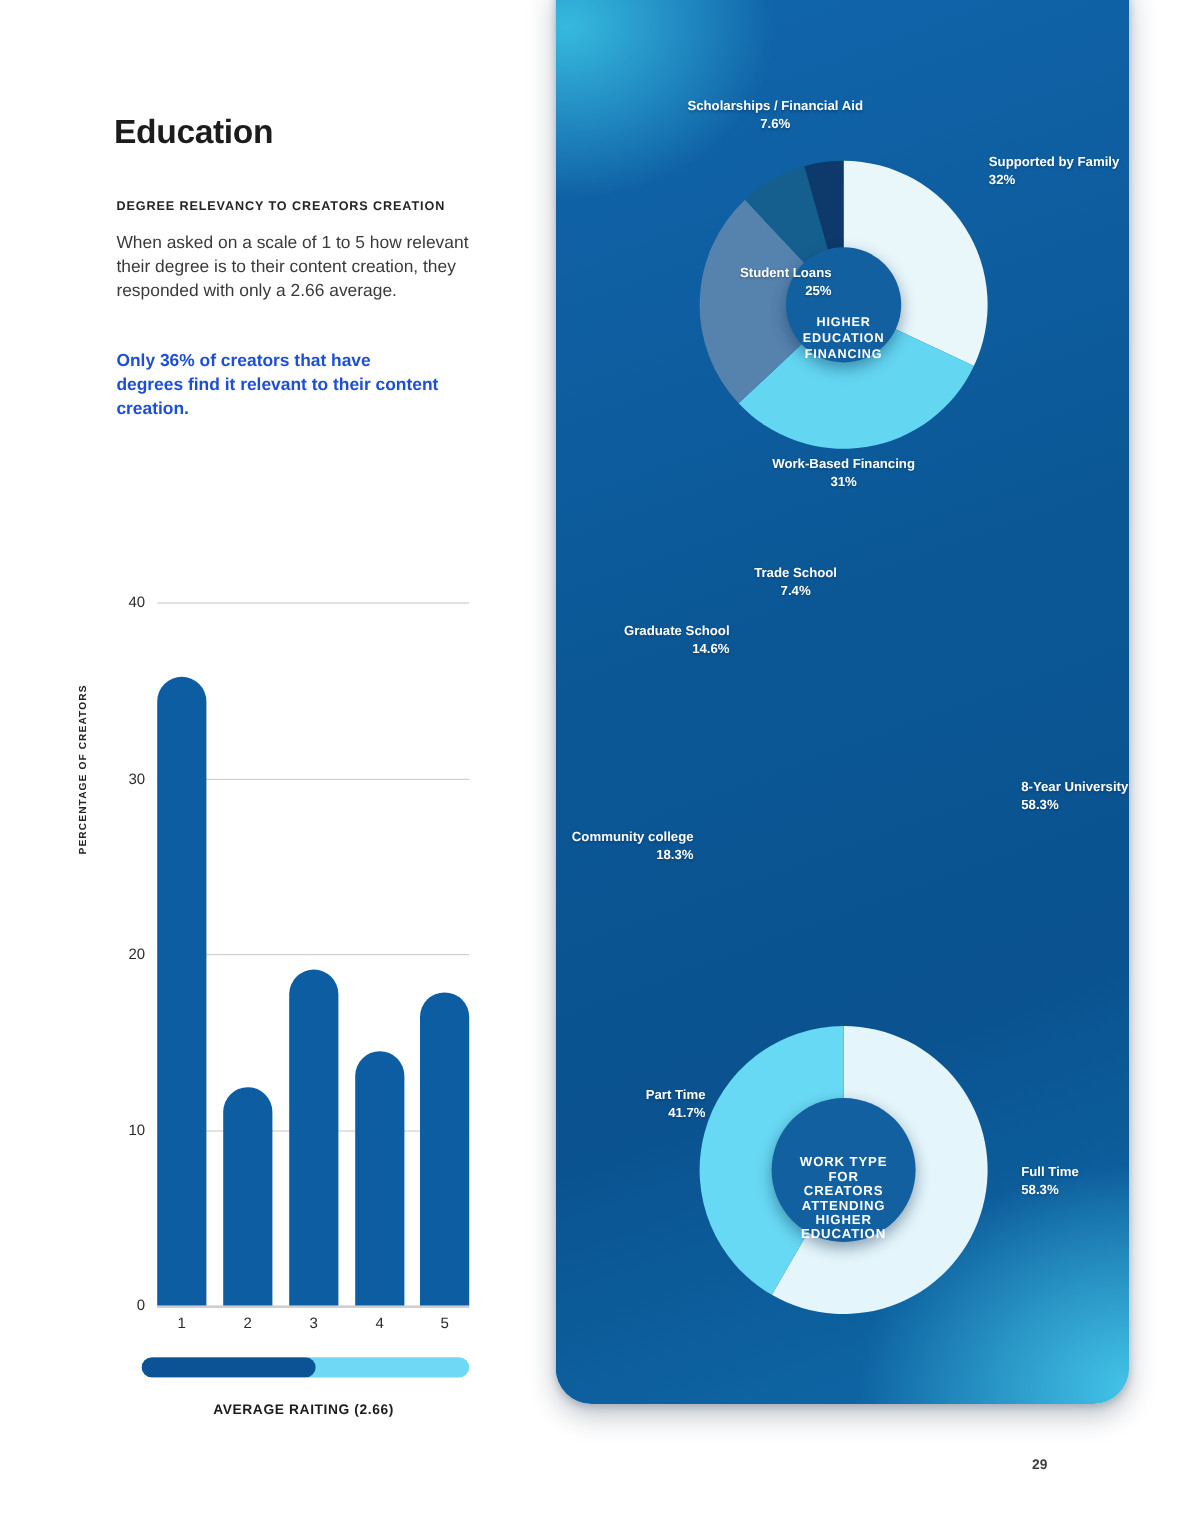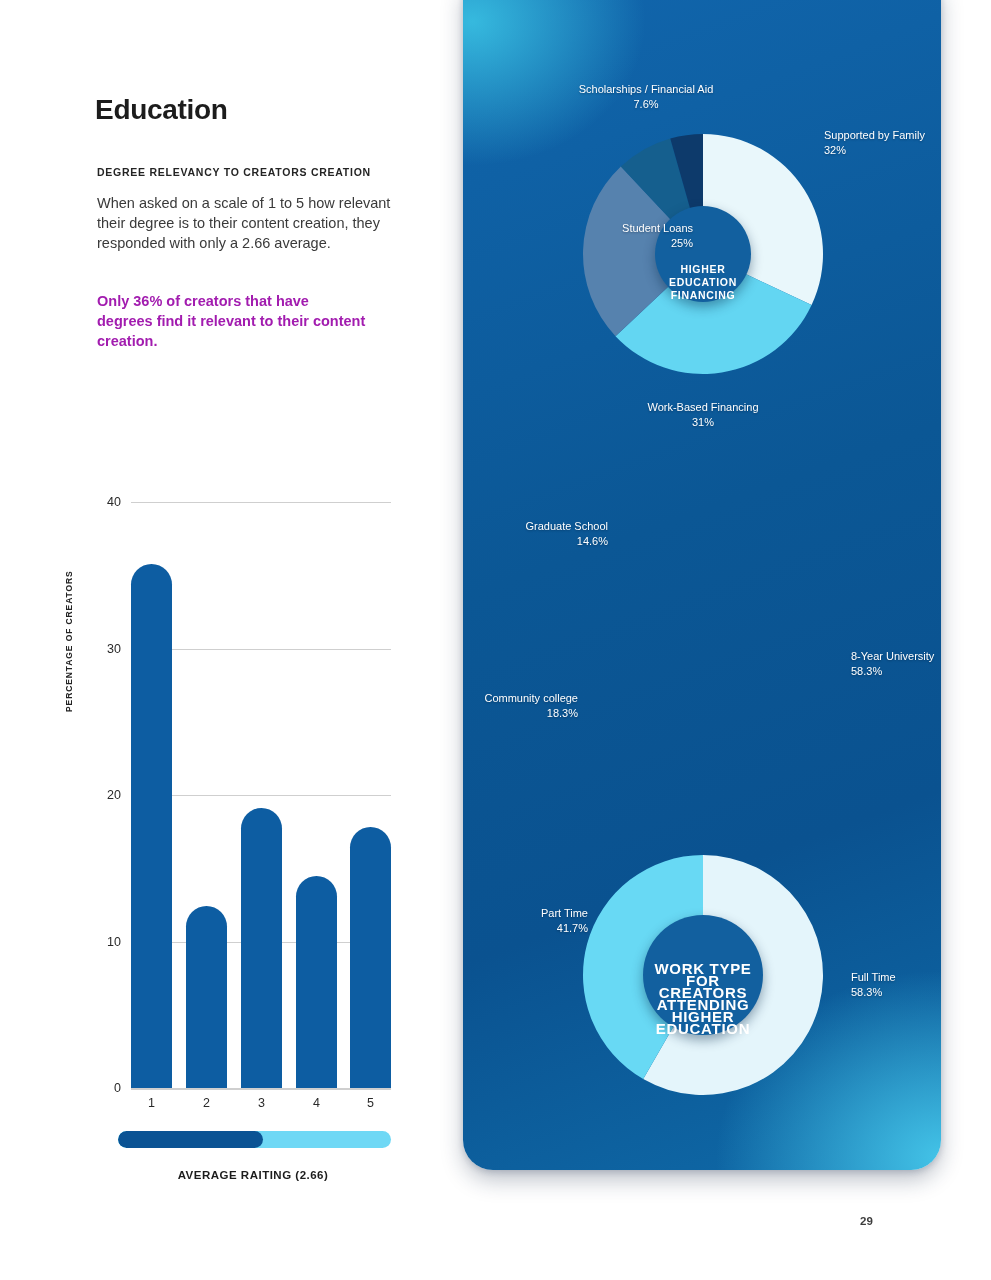--- a/index.html
+++ b/index.html
@@ -47,21 +47,21 @@
     line-height: 20px;
     color: #3a3a3a;
   }
   #emphasis-para {
     position: absolute;
     left: 97px; top: 291px;
     width: 270px;
     font-size: 14.5px;
     line-height: 20px;
     font-weight: bold;
-    color: #a21caf;
+    color: #1d4ed8;
   }
 
   
   #chart-title {
     position: absolute;
     left: 78px; top: 429px;
     width: 310px;
     text-align: center;
     font-size: 11.5px;
     font-weight: bold;
@@ -185,20 +185,21 @@
     font-weight: bold;
     letter-spacing: 0.7px;
   }
   .seg-label {
     position: absolute;
     color: #ffffff;
     font-size: 11px;
     line-height: 14.5px;
     text-shadow: 0 1px 2px rgba(0,20,40,0.35);
     white-space: nowrap;
+    font-weight: bold;
   }
   .seg-label.center { text-align: center; }
   .seg-label.right  { text-align: left; margin-left: 28px; }
   .seg-label.left   { text-align: right; }
 
   #page-number {
     position: absolute;
     left: 860px; top: 1215px;
     font-size: 11.5px;
     font-weight: bold;
@@ -293,26 +294,30 @@
     <div class="seg-label left" style="left:70px; top:235px; width:160px;">
       <div>Student Loans</div>
       <div>25%</div>
     </div>
 
     <div class="seg-label right" style="left:333px; top:142px; width:160px;">
       <div>Supported by Family</div>
       <div>32%</div>
     </div>
 
-    <div class="seg-label center" style="left:100px; top:394px; width:280px;margin-top:20px;">
+    <div class="seg-label center" style="left:100px; top:394px; width:280px;">
       <div>Work-Based Financing</div>
       <div>31%</div>
     </div>
 
 
+    <div class="seg-label center" style="left:90px; top:485px; width:220px;">
+      <div>Trade School</div>
+      <div>7.4%</div>
+    </div>
 
     <div class="seg-label left" style="left:-5px; top:533px; width:150px;">
       <div>Graduate School</div>
       <div>14.6%</div>
     </div>
 
     <div class="seg-label left" style="left:-30px; top:705px; width:145px;">
       <div>Community college</div>
       <div>18.3%</div>
     </div>
@@ -323,21 +328,21 @@
     </div>
 
     <div class="donut-wrap" style="left:120px; top:869px; width:240px; height:240px;">
       <svg class="donut-svg" width="240" height="240" viewBox="0 0 240 240">
         <g>
             <path d="M 120.00000000000001 0 A 120 120 0 1 1 60.21778735926111 224.04848413973883 L 90.60707878497004 171.15717136870492 A 59 59 0 1 0 120 61 Z" fill="#e4f5fb"></path>
             <path d="M 60.21778735926111 224.04848413973883 A 120 120 0 0 1 119.99999999999997 0 L 119.99999999999999 61 A 59 59 0 0 0 90.60707878497004 171.15717136870492 Z" fill="#68d9f4"></path>
           </g>
       </svg>
       <div class="hub" style="left:60px; top:60px; width:120px; height:120px;">
-        <div class="hub-text" style="font-size:15px; line-height:12px;">
+        <div class="hub-text" style="font-size:11px; line-height:12px;">
           <div>WORK TYPE</div>
           <div>FOR</div>
           <div>CREATORS</div>
           <div>ATTENDING</div>
           <div>HIGHER</div>
           <div>EDUCATION</div>
         </div>
       </div>
     </div>
 

